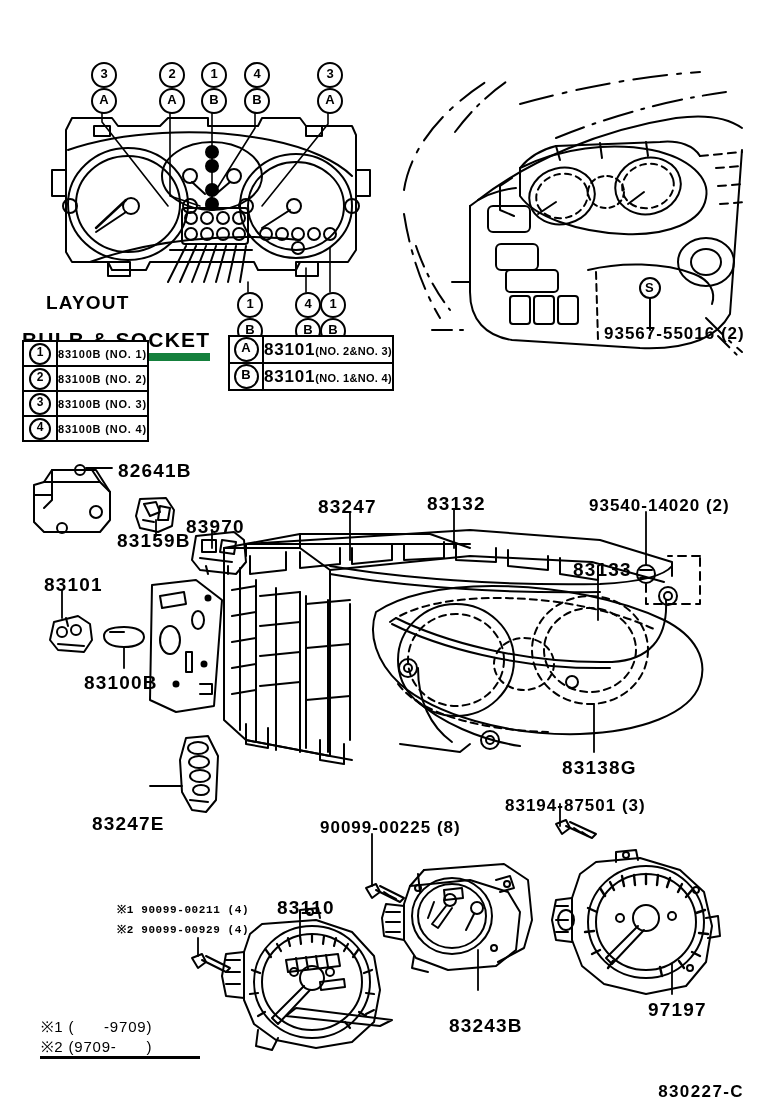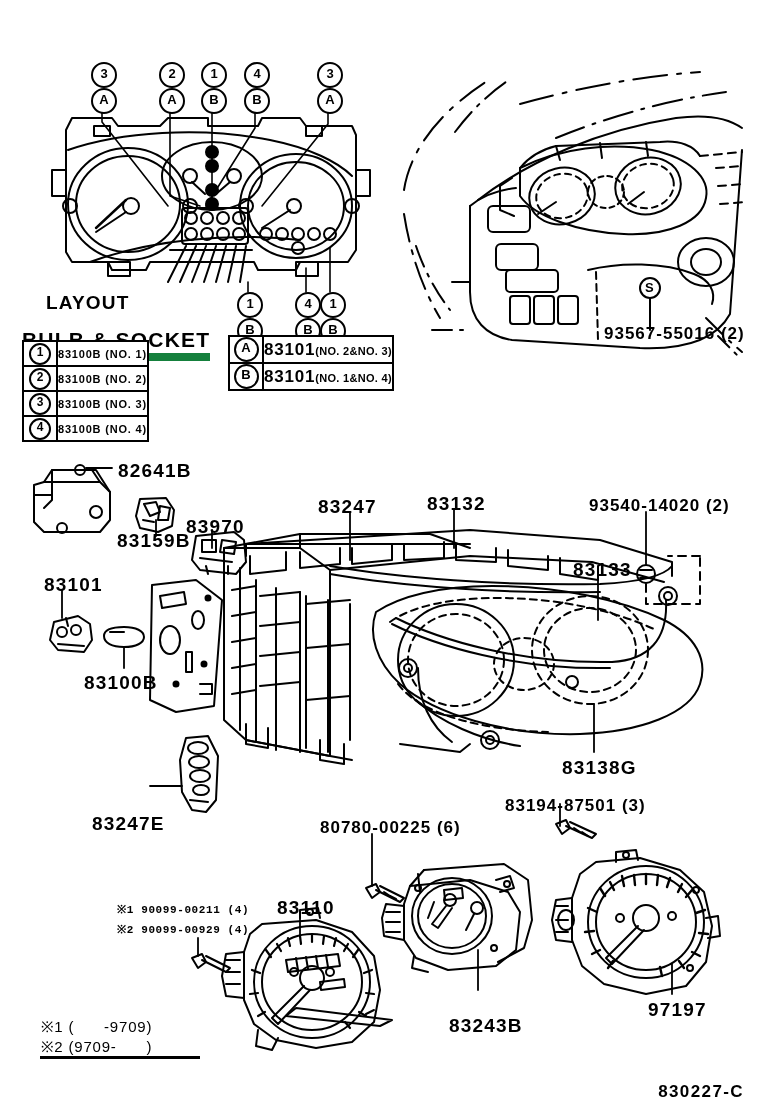--- a/index.html
+++ b/index.html
@@ -640,21 +640,21 @@
       <div class="lbl p" style="left: 186px; top: 517px; text-align: right;">83970</div>
       <div class="lbl p" style="left: 44px; top: 575px;">83101</div>
       <div class="lbl p" style="left: 84px; top: 673px;">83100B</div>
       <div class="lbl p" style="left: 318px; top: 497px;">83247</div>
       <div class="lbl p" style="left: 427px; top: 494px;">83132</div>
       <div class="lbl p-sm" style="left: 589px; top: 497px;">93540-14020 (2)</div>
       <div class="lbl p" style="left: 573px; top: 560px;">83133</div>
       <div class="lbl p" style="left: 562px; top: 758px;">83138G</div>
       <div class="lbl p-sm" style="left: 505px; top: 789px; margin-top: 8px;">83194-87501 (3)</div>
       <div class="lbl p" style="left: 92px; top: 778px; margin-top: 36px;">83247E</div>
-      <div class="lbl p-sm" style="left: 320px; top: 819px;">80780-00225 (6)</div>
+      <div class="lbl p-sm" style="left: 320px; top: 819px;">90099-00225 (8)</div>
       <div class="lbl p" style="left: 277px; top: 898px;">83110</div>
       <div class="lbl p-xs" style="left: 117px; top: 905px;">※1 90099-00211 (4)</div>
       <div class="lbl p-xs" style="left: 117px; top: 925px;">※2 90099-00929 (4)</div>
       <div class="lbl p" style="left: 449px; top: 996px; margin-top: 20px;">83243B</div>
       <div class="lbl p" style="left: 648px; top: 1000px;">97197</div>
     </div>
 
   <div class="fnbox">
     <div>※1 (      -9709)</div>
     <div>※2 (9709-      )</div>

